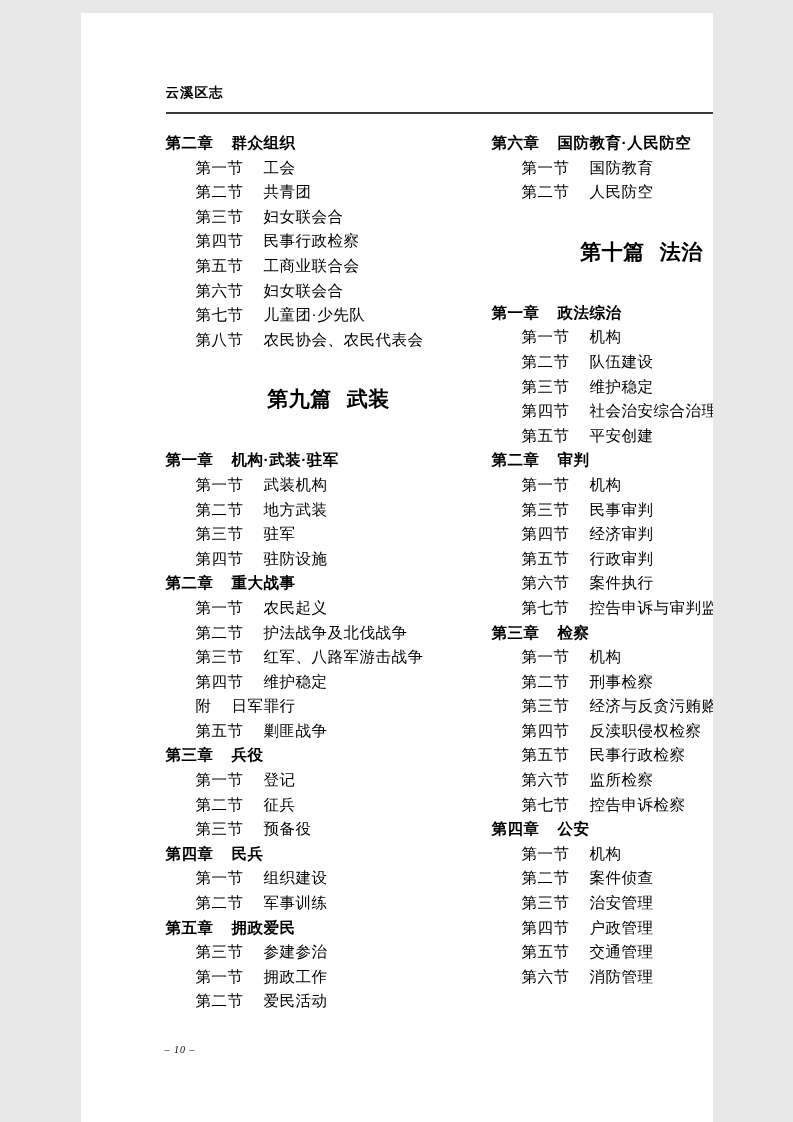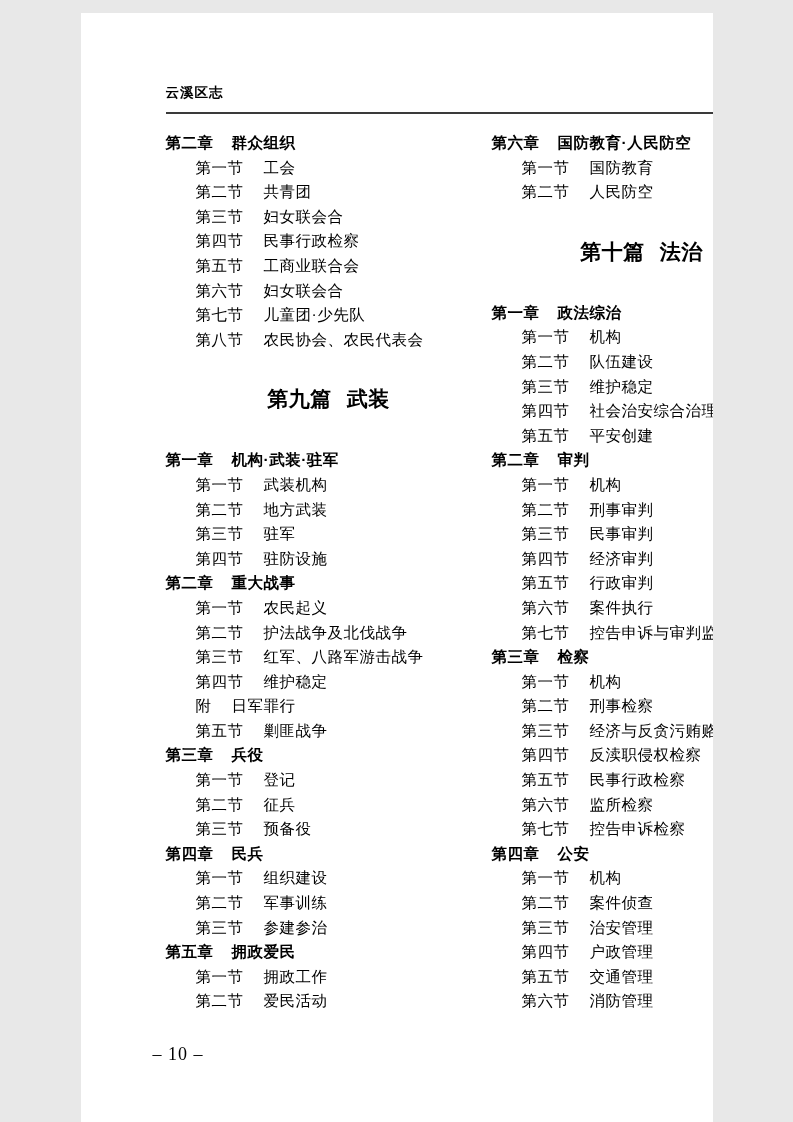--- a/index.html
+++ b/index.html
@@ -56,24 +56,25 @@
     margin: 34px 0 32px 0;
     text-align: center;
     font-family: Liberation Mono, monospace;
     font-weight: bold;
     font-size: 21px;
     padding-left: 0;
   }
   .row.part .num { margin-right: 15px; }
   .folio {
     position: absolute;
-    left: 72px;
+    left: 84px;
     top: 1031px;
-    font-size: 18px;
+    font-size: 10px;
     letter-spacing: 1px;
+    font-style: italic;
   }
 </style>
 </head>
 <body>
 
 <div class="page">
   <div class="running-head">云溪区志</div>
   <div class="head-rule"></div>
 
   <div class="col col-left">
@@ -99,39 +100,38 @@
       <div class="row section"><span class="num">第四节</span><span class="title">维护稳定</span></div>
       <div class="row section"><span class="num">附</span><span class="title">日军罪行</span></div>
       <div class="row section"><span class="num">第五节</span><span class="title">剿匪战争</span></div>
       <div class="row chapter"><span class="num">第三章</span><span class="title">兵役</span></div>
       <div class="row section"><span class="num">第一节</span><span class="title">登记</span></div>
       <div class="row section"><span class="num">第二节</span><span class="title">征兵</span></div>
       <div class="row section"><span class="num">第三节</span><span class="title">预备役</span></div>
       <div class="row chapter"><span class="num">第四章</span><span class="title">民兵</span></div>
       <div class="row section"><span class="num">第一节</span><span class="title">组织建设</span></div>
       <div class="row section"><span class="num">第二节</span><span class="title">军事训练</span></div>
+      <div class="row chapter"><span class="num">第五章</span><span class="title">拥政爱民</span></div>
       <div class="row section"><span class="num">第三节</span><span class="title">参建参治</span></div>
-      <div class="row chapter"><span class="num">第五章</span><span class="title">拥政爱民</span></div>
       <div class="row section"><span class="num">第一节</span><span class="title">拥政工作</span></div>
       <div class="row section"><span class="num">第二节</span><span class="title">爱民活动</span></div>
     </div>
   <div class="col col-right">
       <div class="row chapter"><span class="num">第六章</span><span class="title">国防教育·人民防空</span></div>
       <div class="row section"><span class="num">第一节</span><span class="title">国防教育</span></div>
       <div class="row section"><span class="num">第二节</span><span class="title">人民防空</span></div>
       <div class="row part"><span class="num">第十篇</span><span class="title">法治</span></div>
       <div class="row chapter"><span class="num">第一章</span><span class="title">政法综治</span></div>
       <div class="row section"><span class="num">第一节</span><span class="title">机构</span></div>
       <div class="row section"><span class="num">第二节</span><span class="title">队伍建设</span></div>
       <div class="row section"><span class="num">第三节</span><span class="title">维护稳定</span></div>
       <div class="row section"><span class="num">第四节</span><span class="title">社会治安综合治理</span></div>
       <div class="row section"><span class="num">第五节</span><span class="title">平安创建</span></div>
       <div class="row chapter"><span class="num">第二章</span><span class="title">审判</span></div>
       <div class="row section"><span class="num">第一节</span><span class="title">机构</span></div>
-      <div class="row section"><span class="num">第二节</span><span class="title">刑事审判</span></div>
       <div class="row section"><span class="num">第三节</span><span class="title">民事审判</span></div>
       <div class="row section"><span class="num">第四节</span><span class="title">经济审判</span></div>
       <div class="row section"><span class="num">第五节</span><span class="title">行政审判</span></div>
       <div class="row section"><span class="num">第六节</span><span class="title">案件执行</span></div>
       <div class="row section"><span class="num">第七节</span><span class="title">控告申诉与审判监督</span></div>
       <div class="row chapter"><span class="num">第三章</span><span class="title">检察</span></div>
       <div class="row section"><span class="num">第一节</span><span class="title">机构</span></div>
       <div class="row section"><span class="num">第二节</span><span class="title">刑事检察</span></div>
       <div class="row section"><span class="num">第三节</span><span class="title">经济与反贪污贿赂检察</span></div>
       <div class="row section"><span class="num">第四节</span><span class="title">反渎职侵权检察</span></div>

